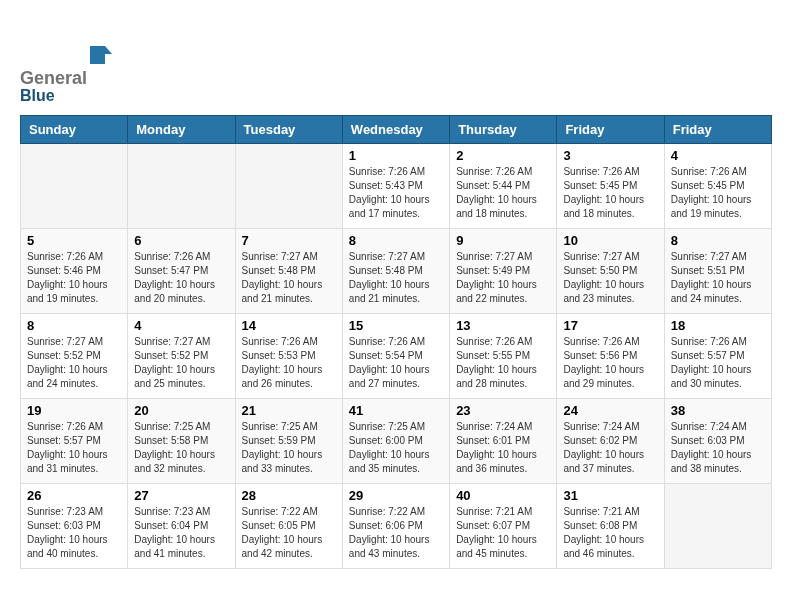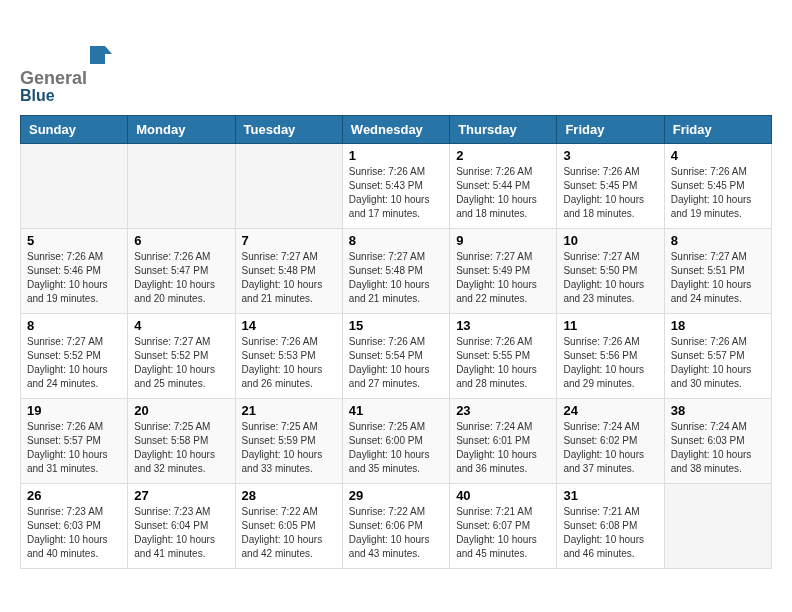--- a/index.html
+++ b/index.html
@@ -226,21 +226,21 @@
 and 27 minutes.</div>
         </td>
         <td>
           <div class="day-num">13</div>
           <div class="day-info" style="white-space: pre-line;">Sunrise: 7:26 AM
 Sunset: 5:55 PM
 Daylight: 10 hours
 and 28 minutes.</div>
         </td>
         <td>
-          <div class="day-num">11</div>
+          <div class="day-num">17</div>
           <div class="day-info" style="white-space: pre-line;">Sunrise: 7:26 AM
 Sunset: 5:56 PM
 Daylight: 10 hours
 and 29 minutes.</div>
         </td>
         <td>
           <div class="day-num">18</div>
           <div class="day-info" style="white-space: pre-line;">Sunrise: 7:26 AM
 Sunset: 5:57 PM
 Daylight: 10 hours

